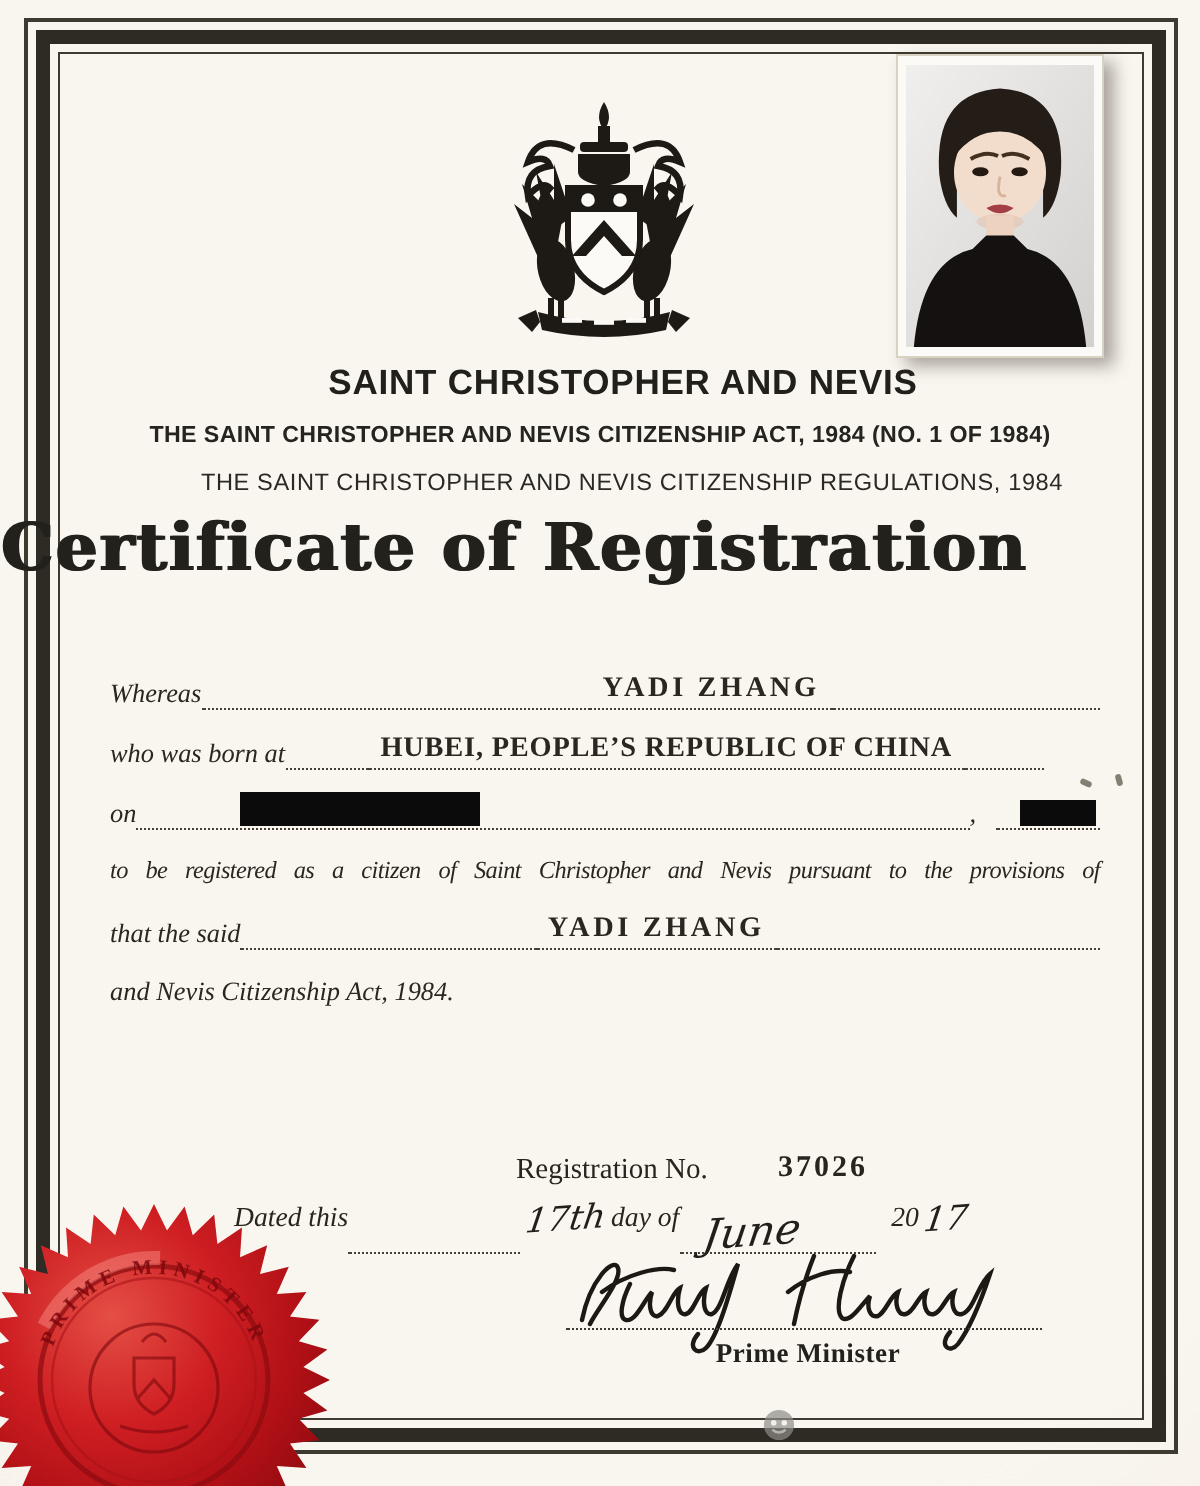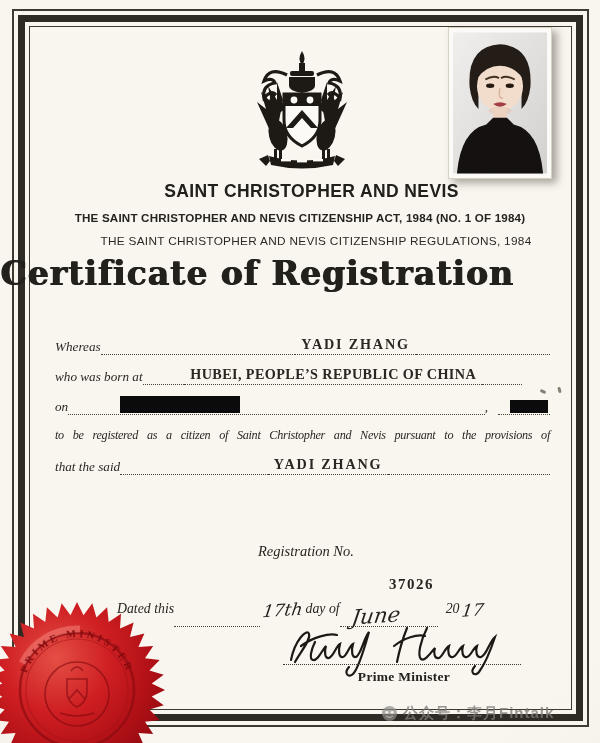--- a/index.html
+++ b/index.html
@@ -36,21 +36,21 @@
   .b{font-style:normal;font-weight:bold;font-size:14.2px;letter-spacing:1.8px;
      border-bottom:1.8px dotted #464136;padding:0 6px 1px 6px;margin-bottom:2px !important;}
   .bp{letter-spacing:.4px;}
   .jrow{height:30px;box-sizing:border-box;padding-top:11px;line-height:15px;
     text-align:justify;text-align-last:justify;white-space:nowrap;}
   .lrow{height:30px;box-sizing:border-box;padding-top:11px;line-height:15px;}
   .tight{font-size:12.2px;letter-spacing:-.3px;word-spacing:-1px;}
   .sec-dots{flex:0 0 82px;}
   .sec-val{position:absolute;right:-4px;bottom:2px;font-style:normal;font-weight:bold;font-size:13.5px;letter-spacing:.5px;}
   
-  .reg-label{position:absolute;left:258px;top:543px;font-style:italic;font-size:14.5px;z-index:3;}
+  .reg-label{position:absolute;left:258px;top:577px;font-size:14.5px;z-index:3;}
   .reg-num{position:absolute;left:389px;top:576px;font-weight:bold;font-size:15px;letter-spacing:1.5px;z-index:3;}
   .dated{position:absolute;left:117px;top:601px;display:flex;align-items:flex-start;height:28px;z-index:3;
     font-style:italic;font-size:13.8px;}
   .dated > span{line-height:1.1;margin-bottom:2px;white-space:nowrap;}
   .hand{font-family:"DejaVu Serif",serif;font-style:italic;display:inline-block;
     transform:skewX(-12deg) rotate(-4deg);color:#221f1a;}
   .hand-day{font-size:17px;margin:0 3px -1px 3px !important;}
   .month-host{flex:0 0 98px;}
   .hand-month{position:absolute;left:12px;bottom:-2px;font-size:21px;}
   .hand-year{font-size:17px;margin-left:3px !important;margin-bottom:-1px !important;}
@@ -163,20 +163,21 @@
         <span class="redaction" style="left:12px;width:38px;height:13px"></span>
       </span>
     </div>
     <div class="jrow tight">to be registered as a citizen of Saint Christopher and Nevis  pursuant to  the provisions of</div>
     <div class="row">
       <span>that the said</span>
       <span class="dots" style="flex:1.05"></span>
       <span class="b">YADI  ZHANG</span>
       <span class="dots" style="flex:1.15"></span>
     </div>
+    <div class="lrow">and Nevis Citizenship Act, 1984.</div>
   </div>
 
   <span class="reg-label">Registration No.</span>
   <span class="reg-num">37026</span>
 
   <div class="dated">
     <span>Dated this</span>
     <span class="dots d-dots1"></span>
     <span class="hand hand-day">17th</span>
     <span>day of</span>
@@ -227,16 +228,15 @@
   <span class="speck sp1"></span>
   <span class="speck sp2"></span>
 
   <div class="wm">
     <svg viewBox="0 0 18 18">
       <circle cx="9" cy="9" r="8" fill="#8f8d88"></circle>
       <circle cx="6.2" cy="7.8" r="1.5" fill="#efede6"></circle>
       <circle cx="11.8" cy="7.8" r="1.5" fill="#efede6"></circle>
       <path d="M5.5 11.5 q3.5 3 7 0" stroke="#efede6" stroke-width="1.3" fill="none"></path>
     </svg>
-    <span>公众号：李月Fintalk</span>
   </div>
 
 </div>
 
 </body></html>

